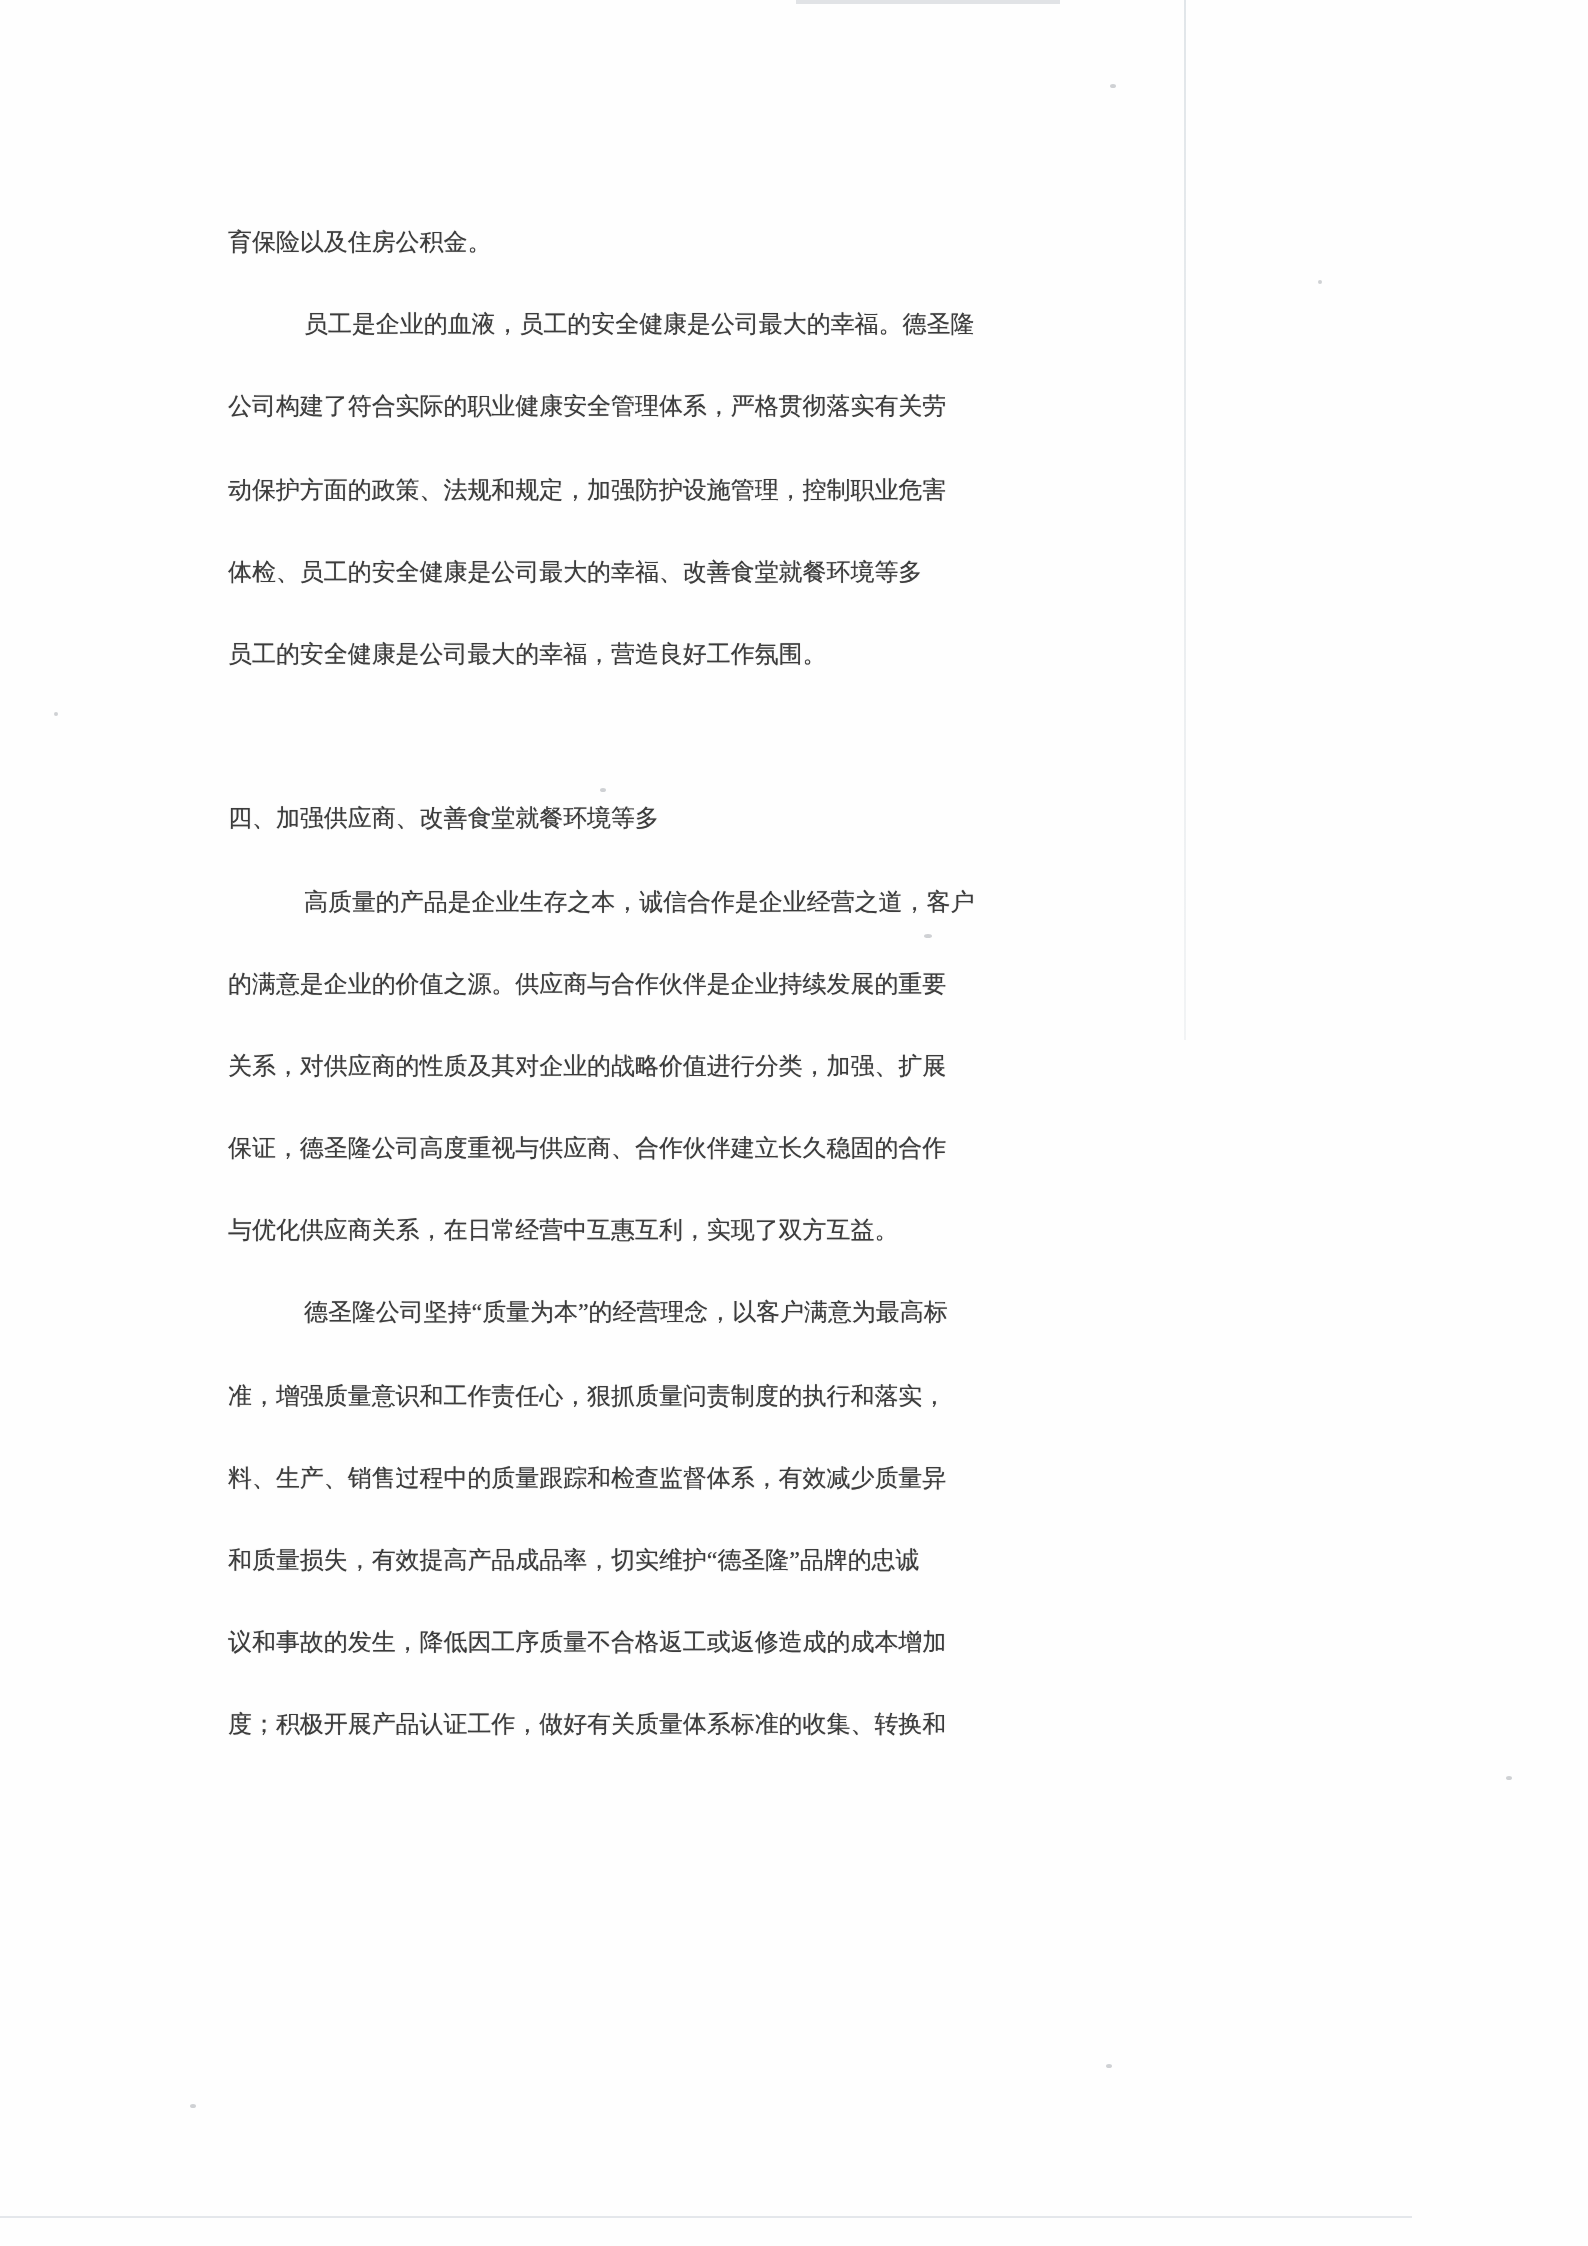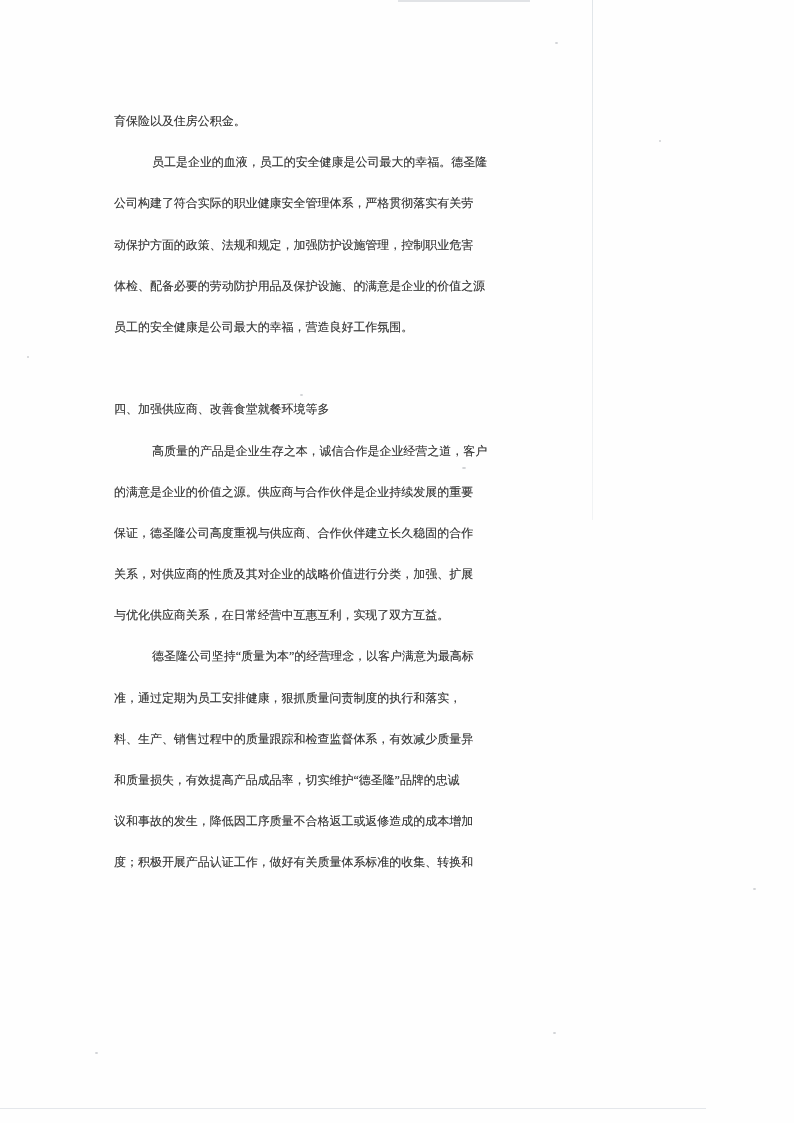--- a/index.html
+++ b/index.html
@@ -70,30 +70,30 @@
   .s8 { left: 659px; top: 140px; width: 2px; }
 </style>
 </head>
 <body>
 
 <div class="page-content">
   <div class="line">育保险以及住房公积金。</div>
   <div class="line indent">员工是企业的血液，员工的安全健康是公司最大的幸福。德圣隆</div>
   <div class="line">公司构建了符合实际的职业健康安全管理体系，严格贯彻落实有关劳</div>
   <div class="line">动保护方面的政策、法规和规定，加强防护设施管理，控制职业危害</div>
-  <div class="line">体检、配备必要的劳动防护用品及保护设施、的满意是企业的价值之源</div>
+  <div class="line">体检、员工的安全健康是公司最大的幸福、改善食堂就餐环境等多</div>
   <div class="line">员工的安全健康是公司最大的幸福，营造良好工作氛围。</div>
   <div class="line gap-above">四、加强供应商、改善食堂就餐环境等多</div>
   <div class="line indent">高质量的产品是企业生存之本，诚信合作是企业经营之道，客户</div>
   <div class="line">的满意是企业的价值之源。供应商与合作伙伴是企业持续发展的重要</div>
+  <div class="line">关系，对供应商的性质及其对企业的战略价值进行分类，加强、扩展</div>
   <div class="line">保证，德圣隆公司高度重视与供应商、合作伙伴建立长久稳固的合作</div>
-  <div class="line">关系，对供应商的性质及其对企业的战略价值进行分类，加强、扩展</div>
   <div class="line">与优化供应商关系，在日常经营中互惠互利，实现了双方互益。</div>
   <div class="line indent">德圣隆公司坚持“质量为本”的经营理念，以客户满意为最高标</div>
-  <div class="line">准，通过定期为员工安排健康，狠抓质量问责制度的执行和落实，</div>
+  <div class="line">准，增强质量意识和工作责任心，狠抓质量问责制度的执行和落实，</div>
   <div class="line">料、生产、销售过程中的质量跟踪和检查监督体系，有效减少质量异</div>
   <div class="line">和质量损失，有效提高产品成品率，切实维护“德圣隆”品牌的忠诚</div>
   <div class="line">议和事故的发生，降低因工序质量不合格返工或返修造成的成本增加</div>
   <div class="line">度；积极开展产品认证工作，做好有关质量体系标准的收集、转换和</div>
 </div>
 
 <div>
   <div class="artifact streak-v"></div>
   <div class="artifact edge-top"></div>
   <div class="artifact line-bottom"></div>

